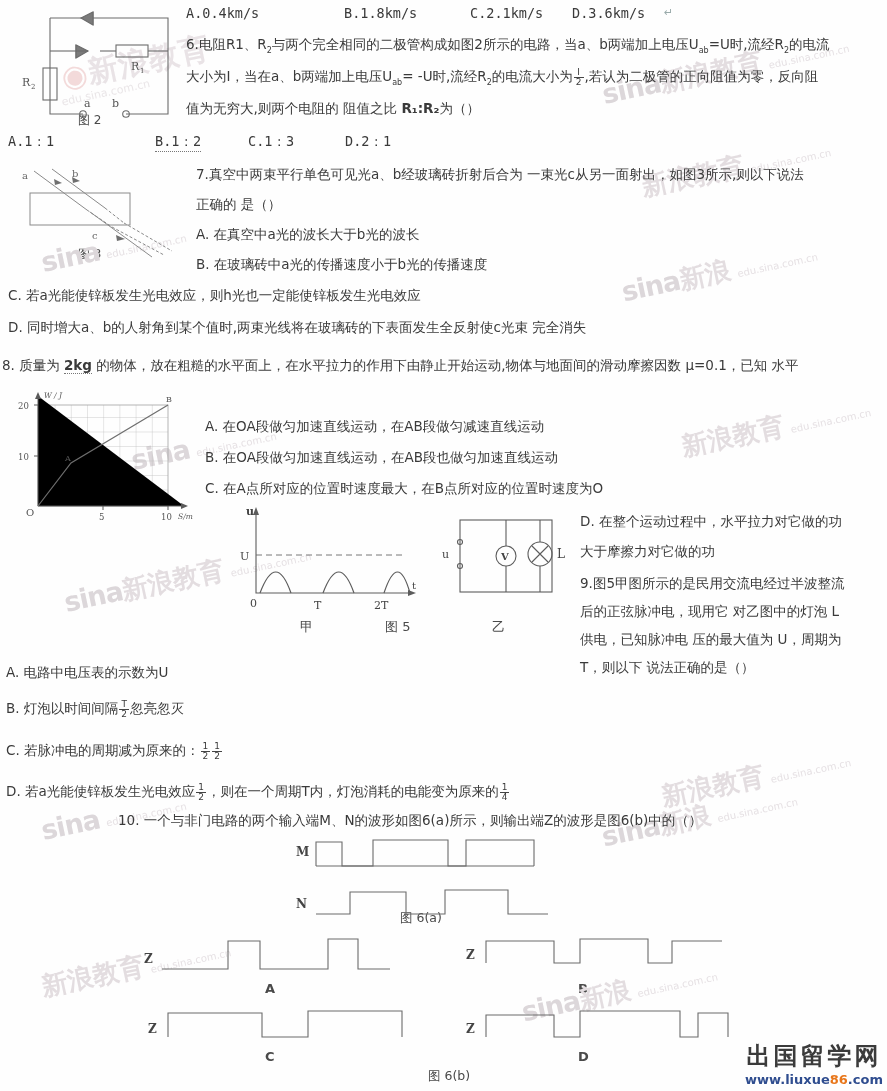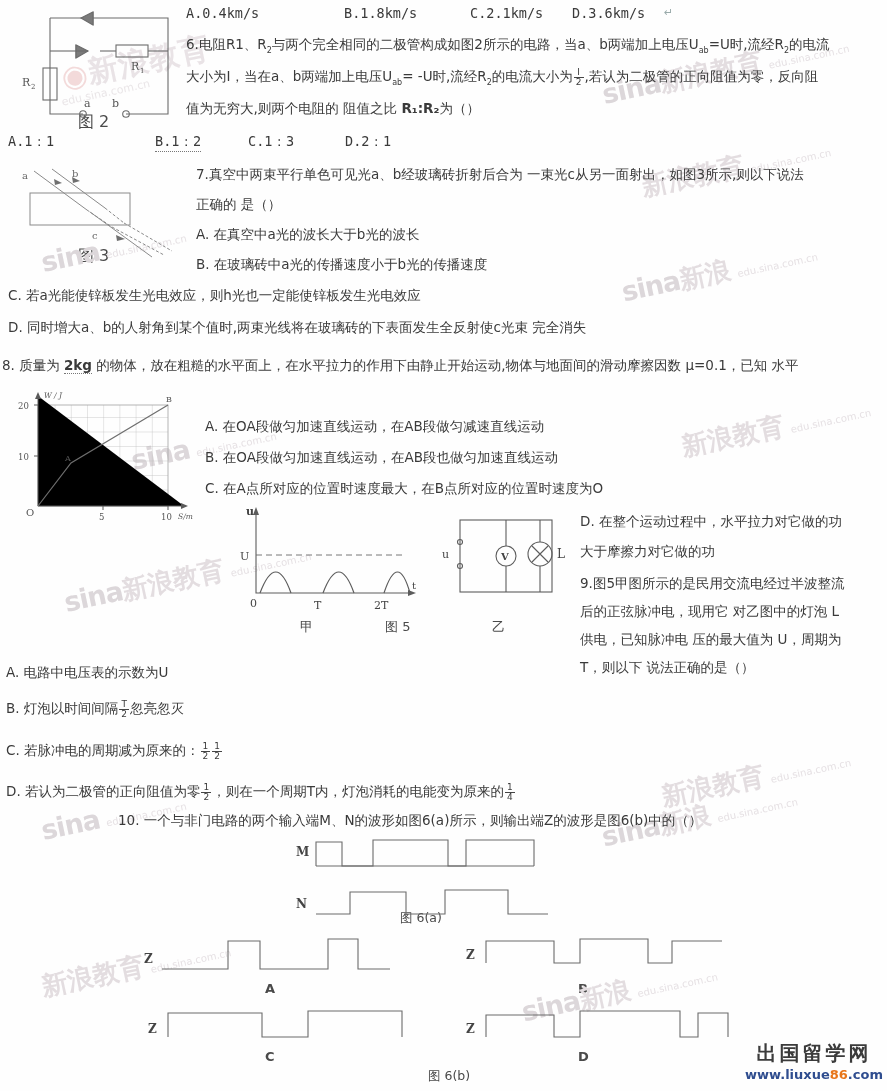--- a/index.html
+++ b/index.html
@@ -44,26 +44,26 @@
   .b{font-weight:bold;}
   .ul{border-bottom:1px dotted #777;}
   sub{font-size:8px;}
   .frac{display:inline-block;vertical-align:-0.45em;text-align:center;
         font-size:9px;line-height:1.05;margin:0 1px;}
   .frac .num{display:block;border-bottom:1px solid #444;padding:0 2px;}
   .frac .den{display:block;padding:0 2px;}
 
   
   .fig{position:absolute;z-index:4;}
-  .caption{position:absolute;font-size:16px;color:#4a4a4a;
+  .caption{position:absolute;font-size:12px;color:#4a4a4a;
        font-family:"DejaVu Sans","Liberation Sans",sans-serif;}
 
   
   .site{position:absolute;z-index:9;text-align:center;}
-  .site .cn{font-size:20px;font-weight:bold;color:#3b3b3b;letter-spacing:3px;
+  .site .cn{font-size:24px;font-weight:bold;color:#3b3b3b;letter-spacing:3px;
             font-family:Liberation Mono, monospace;}
   .site .en{font-size:13px;font-weight:bold;color:#2f4d8f;letter-spacing:0px;
             font-family:"DejaVu Sans","Liberation Sans",sans-serif;}
   .site .en .o{color:#e8761a;}
   svg{display:block;}
 </style>
 </head>
 <body>
 
 <div class="page">
@@ -297,21 +297,21 @@
 
   <div class="txt t13" style="left:6px;top:700px;">
     <span>B. 灯泡以时间间隔</span><span class="frac"><span class="num">T</span><span class="den">2</span></span><span>忽亮忽灭</span>
   </div>
 
   <div class="txt t13" style="left:6px;top:742px;">
     <span>C. 若脉冲电的周期减为原来的：</span><span class="frac"><span class="num">1</span><span class="den">2</span></span><span class="frac"><span class="num">1</span><span class="den">2</span></span>
   </div>
 
   <div class="txt t13" style="left:6px;top:783px;">
-    <span>D. 若认为二极管的正向阻值为零</span><span class="frac"><span class="num">1</span><span class="den">2</span></span><span>，则在一个周期T内，灯泡消耗的电能变为原来的</span><span class="frac"><span class="num">1</span><span class="den">4</span></span>
+    <span>D. 若a光能使锌板发生光电效应</span><span class="frac"><span class="num">1</span><span class="den">2</span></span><span>，则在一个周期T内，灯泡消耗的电能变为原来的</span><span class="frac"><span class="num">1</span><span class="den">4</span></span>
   </div>
 
   <div class="txt t13" style="left:118px;top:812px;">10. 一个与非门电路的两个输入端M、N的波形如图6(a)所示，则输出端Z的波形是图6(b)中的（）</div>
 
   <div class="fig" style="left:280px;top:834px;">
     <svg width="330" height="90" viewBox="0 0 330 90">
       <g stroke="#6b6b6b" stroke-width="1.1" fill="none">
 
         <path d="M36 32 L36 8 L62 8 L62 32 L93 32 L93 6 L168 6 L168 32 L186 32 L186 6 L254 6 L254 32"></path>
         <path d="M36 32 L254 32"></path>

